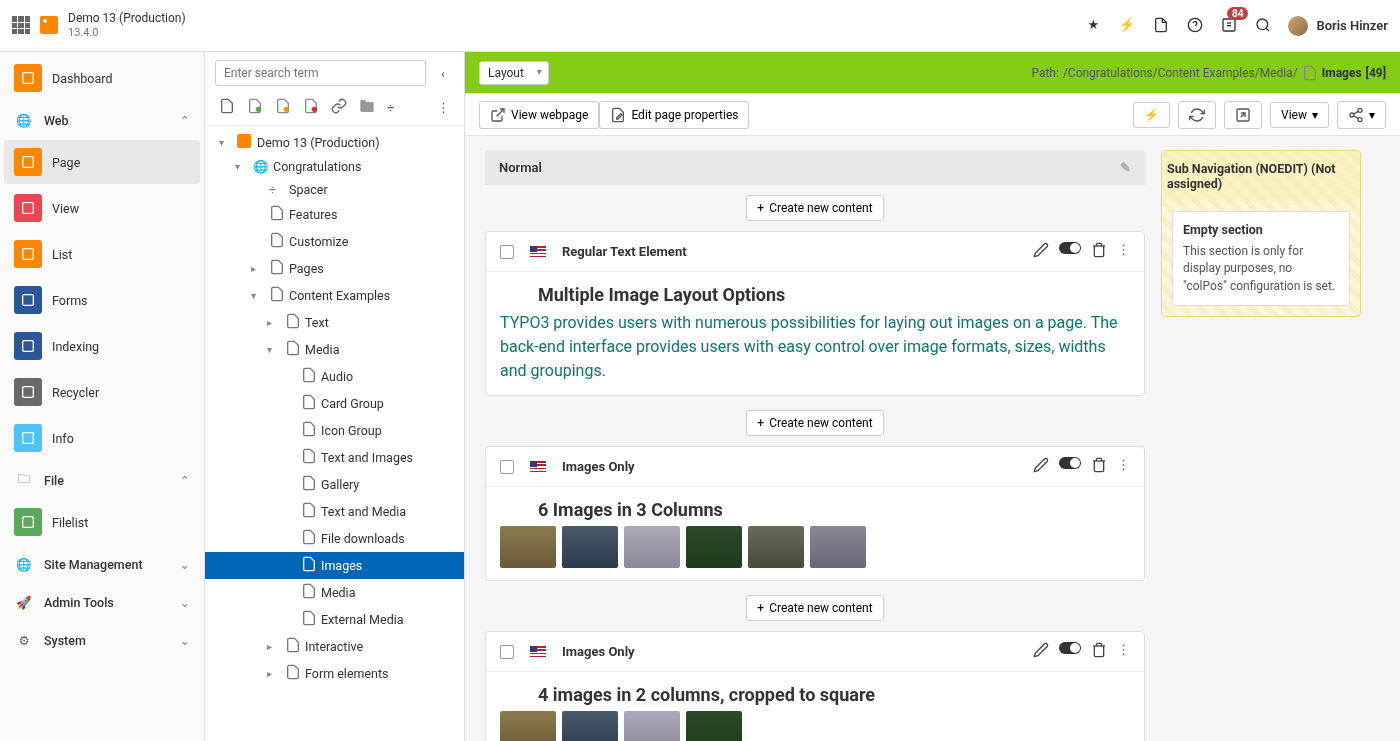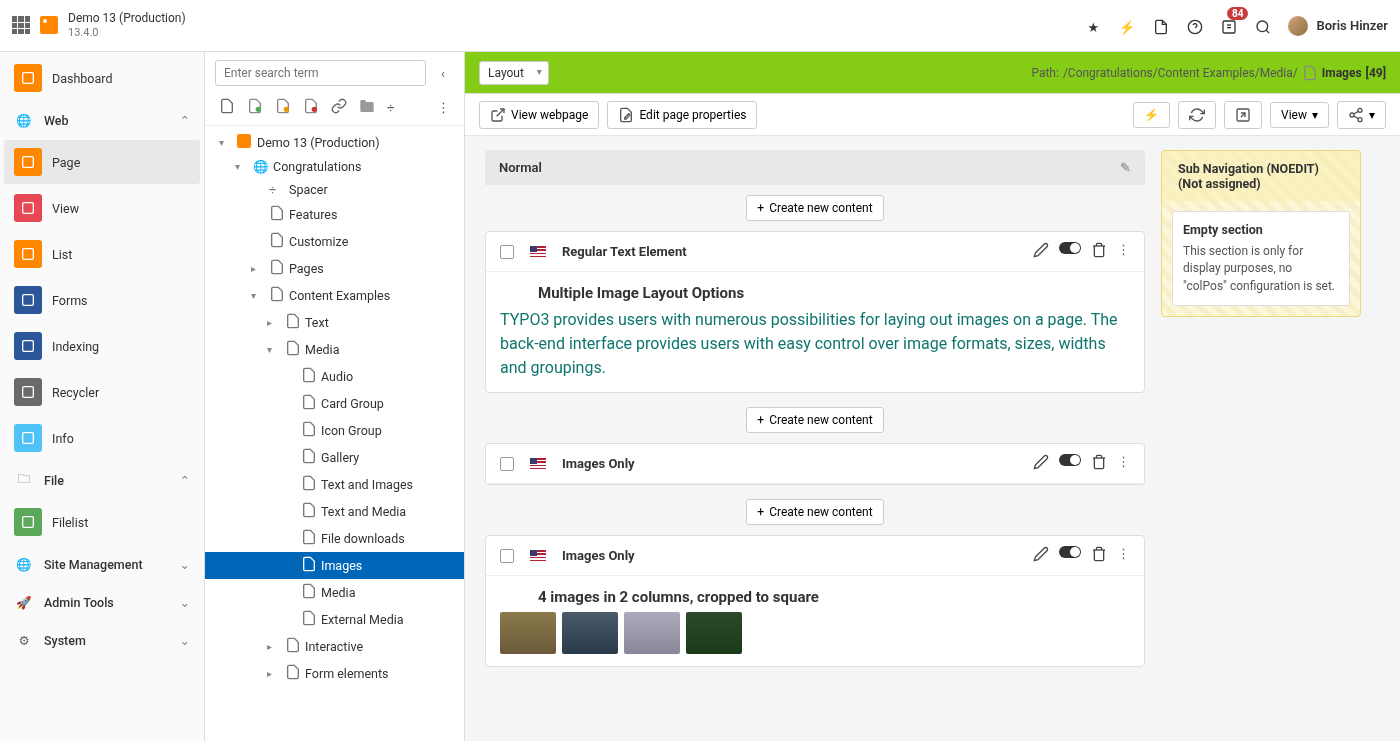--- a/index.html
+++ b/index.html
@@ -6,21 +6,21 @@
 body { background: #f5f5f5; width: 1400px; height: 741px; overflow: hidden; font-size: 13px; color: #333; }
 .topbar { height: 52px; background: #fff; border-bottom: 1px solid #ddd; display: flex; align-items: center; padding: 0 12px; }
 .topbar-left { display: flex; align-items: center; gap: 10px; }
 .app-logo { width: 18px; height: 18px; background: #ff8700; border-radius: 2px; position: relative; }
 .app-logo::before { content: ""; position: absolute; left: 3px; top: 3px; width: 4px; height: 4px; background: #fff; border-radius: 50%; }
 .grid-icon { width: 18px; height: 18px; display: grid; grid-template-columns: repeat(3,1fr); grid-template-rows: repeat(3,1fr); gap: 1px; }
 .grid-icon span { background: #666; }
 .site-name { font-size: 12px; line-height: 1.3; }
 .site-name .version { color: #777; font-size: 11px; }
 .topbar-right { margin-left: auto; display: flex; align-items: center; gap: 16px; }
-.topbar-icon { width: 18px; height: 18px; display: flex; align-items: flex-end; justify-content: center; color: #333; cursor: pointer; }
+.topbar-icon { width: 18px; height: 18px; display: flex; align-items: flex-start; justify-content: center; color: #333; cursor: pointer; }
 .badge { position: relative; }
 .badge-count { position: absolute; top: -10px; right: -10px; background: #c83c3c; color: #fff; font-size: 10px; padding: 1px 5px; border-radius: 8px; font-weight: bold; }
 .user { display: flex; align-items: center; gap: 8px; font-weight: 600; }
 .avatar { width: 20px; height: 20px; border-radius: 50%; background: linear-gradient(135deg,#d4a574,#8b6f47); }
 
 .main-layout { display: flex; height: calc(741px - 52px); justify-content: flex-end; }
 
 .module-menu { width: 205px; background: #fafafa; border-right: 1px solid #ddd; padding: 4px; overflow-y: auto; }
 .module-item { display: flex; align-items: center; gap: 10px; padding: 8px 10px; cursor: pointer; border-radius: 3px; margin-bottom: 2px; font-size: 12.5px; }
 .module-item.section { font-weight: 500; }
@@ -55,53 +55,53 @@
 .tree-node.selected .tree-ficon, .tree-node.selected .tree-caret { color: #fff; }
 
 .content-area { flex: 1; background: #f5f5f5; display: flex; flex-direction: column; overflow: hidden; }
 .content-toolbar { height: 42px; background: #84cc16; border-bottom: 1px solid #ddd; display: flex; align-items: center; padding: 0 14px; gap: 8px; }
 .layout-select { border: 1px solid #ccc; border-radius: 3px; padding: 4px 24px 4px 8px; background: #fff; position: relative; font-size: 12px; cursor: pointer; }
 .layout-select::after { content: "▾"; position: absolute; right: 6px; color: #888; font-size: 10px; }
 .btn { border: 1px solid #ccc; background: #fff; border-radius: 3px; padding: 5px 10px; font-size: 12px; cursor: pointer; display: inline-flex; align-items: center; gap: 5px; }
 .path-info { margin-left: auto; font-size: 12px; display: flex; align-items: center; gap: 4px; }
 .path-info .muted { color: #555; }
 .path-info .bold { font-weight: bold; }
-.content-toolbar-2 { height: 42px; background: #fff; border-bottom: 1px solid #e5e5e5; display: flex; align-items: center; padding: 0 14px; gap: 8px; }
+.content-toolbar-2 { height: 42px; background: #fff; border-bottom: 1px solid #e5e5e5; display: flex; align-items: center; padding: 0 14px; gap: 0; }
 .tb-right { margin-left: auto; display: flex; gap: 8px; align-items: center; }
 
 .content-body { flex: 1; overflow-y: auto; padding: 14px 20px; display: flex; gap: 16px; }
 .col-main { flex: 1; max-width: 660px; }
 .col-side { width: 200px; }
 
 .col-header { background: #e8e8e8; padding: 10px 14px; font-weight: 600; font-size: 13px; border-radius: 3px 3px 0 0; display: flex; align-items: center; justify-content: space-between; }
 .col-header .edit-ic { color: #aaa; cursor: pointer; }
 
 .create-btn-row { display: flex; justify-content: center; padding: 10px 0; }
 .content-card { background: #fff; border: 1px solid #ddd; border-radius: 4px; margin-bottom: 4px; }
 .card-header { display: flex; align-items: center; gap: 16px; padding: 10px 14px; border-bottom: 1px solid #eee; }
 .card-header .title { font-weight: 700; font-size: 13px; }
 .card-header .actions { margin-left: auto; display: flex; gap: 10px; color: #555; }
 .card-header .actions span { cursor: pointer; }
 .flag { display: inline-block; width: 16px; height: 11px; background: linear-gradient(to bottom, #b22234 0%, #b22234 15%, #fff 15%, #fff 30%, #b22234 30%, #b22234 45%, #fff 45%, #fff 60%, #b22234 60%, #b22234 75%, #fff 75%, #fff 90%, #b22234 90%); position: relative; }
 .flag::before { content: ""; position: absolute; top: 0; left: 0; width: 7px; height: 6px; background: #3c3b6e; }
 .ctype-ic { width: 14px; height: 14px; border: 1px solid #999; border-radius: 2px; }
 .card-body { padding: 12px 14px; }
-.card-body h4 { font-size: 15px; font-weight: 700; margin-bottom: 6px; padding-left: 38px; }
+.card-body h4 { font-size: 18px; font-weight: 700; margin-bottom: 6px; padding-left: 38px; }
 .card-body p { font-size: 16px; color: #0f766e; line-height: 1.5; }
 .thumbs { display: flex; gap: 6px; flex-wrap: wrap; margin-top: 6px; }
 .thumb { width: 56px; height: 42px; background: #667; border-radius: 2px; }
 .thumb.t1 { background: linear-gradient(#8a7a4a,#6b5a3a); }
 .thumb.t2 { background: linear-gradient(#4a5a6b,#2a3a4b); }
 .thumb.t3 { background: linear-gradient(#aab,#889); }
 .thumb.t4 { background: linear-gradient(#2a4a2a,#1a3a1a); }
 .thumb.t5 { background: linear-gradient(#6a6a5a,#4a4a3a); }
 .thumb.t6 { background: linear-gradient(#889,#667); }
 
 .side-panel { border: 1px solid #e8d87a; border-radius: 4px; overflow: hidden; background: repeating-linear-gradient(45deg, #fdf6d8, #fdf6d8 6px, #f7efc8 6px, #f7efc8 12px); }
-.side-header { padding: 10px 16px; font-weight: 700; font-size: 12.5px; background: rgba(248,240,180,0.6); }
+.side-header { padding: 10px 5px; font-weight: 700; font-size: 12.5px; background: rgba(248,240,180,0.6); }
 .side-card { margin: 10px; background: #fff; border: 1px solid #ddd; border-radius: 3px; padding: 10px; }
 .side-card h5 { font-size: 12.5px; font-weight: 700; margin-bottom: 6px; }
 .side-card p { font-size: 12px; color: #555; line-height: 1.45; }
 
 svg { width: 16px; height: 16px; }
 .toggle-sw { width: 22px; height: 12px; background: #333; border-radius: 6px; position: relative; display: inline-block; }
 .toggle-sw::after { content: ""; position: absolute; right: 1px; top: 1px; width: 10px; height: 10px; background: #fff; border-radius: 50%; }
 </style>
 </head>
 <body>
@@ -385,29 +385,29 @@
               <path d="M14 2H6a2 2 0 0 0-2 2v16a2 2 0 0 0 2 2h12a2 2 0 0 0 2-2V8z"></path>
             </svg></span>
           <span>Icon Group</span>
         </div>
         <div class="tree-node">
           <span class="tree-indent" style="width:64px"></span>
           <span class="tree-caret"></span>
           <span class="tree-ficon"><svg viewBox="0 0 24 24" fill="none" stroke="currentColor" stroke-width="2" width="13" height="13">
               <path d="M14 2H6a2 2 0 0 0-2 2v16a2 2 0 0 0 2 2h12a2 2 0 0 0 2-2V8z"></path>
             </svg></span>
+          <span>Text and Images</span>
+        </div>
+        <div class="tree-node">
+          <span class="tree-indent" style="width:64px"></span>
+          <span class="tree-caret"></span>
+          <span class="tree-ficon"><svg viewBox="0 0 24 24" fill="none" stroke="currentColor" stroke-width="2" width="13" height="13">
+              <path d="M14 2H6a2 2 0 0 0-2 2v16a2 2 0 0 0 2 2h12a2 2 0 0 0 2-2V8z"></path>
+            </svg></span>
           <span>Gallery</span>
-        </div>
-        <div class="tree-node">
-          <span class="tree-indent" style="width:64px"></span>
-          <span class="tree-caret"></span>
-          <span class="tree-ficon"><svg viewBox="0 0 24 24" fill="none" stroke="currentColor" stroke-width="2" width="13" height="13">
-              <path d="M14 2H6a2 2 0 0 0-2 2v16a2 2 0 0 0 2 2h12a2 2 0 0 0 2-2V8z"></path>
-            </svg></span>
-          <span>Text and Images</span>
         </div>
         <div class="tree-node">
           <span class="tree-indent" style="width:64px"></span>
           <span class="tree-caret"></span>
           <span class="tree-ficon"><svg viewBox="0 0 24 24" fill="none" stroke="currentColor" stroke-width="2" width="13" height="13">
               <path d="M14 2H6a2 2 0 0 0-2 2v16a2 2 0 0 0 2 2h12a2 2 0 0 0 2-2V8z"></path>
             </svg></span>
           <span>Text and Media</span>
         </div>
         <div class="tree-node">
@@ -569,20 +569,31 @@
                     <path d="M17 3a2.828 2.828 0 1 1 4 4L7.5 20.5 2 22l1.5-5.5L17 3z"></path>
                   </svg></span>
                 <span><span class="toggle-sw"></span></span>
                 <span><svg viewBox="0 0 24 24" fill="none" stroke="#444" stroke-width="2" width="15" height="15">
                     <polyline points="3 6 5 6 21 6"></polyline>
                     <path d="M19 6v14a2 2 0 0 1-2 2H7a2 2 0 0 1-2-2V6m3 0V4a2 2 0 0 1 2-2h4a2 2 0 0 1 2 2v2"></path>
                   </svg></span>
                 <span>⋮</span>
               </span>
             </div>
+            <div class="card-body">
+              <h4>6 Images in 3 Columns</h4>
+              <div class="thumbs">
+                <div class="thumb t1"></div>
+                <div class="thumb t2"></div>
+                <div class="thumb t3"></div>
+                <div class="thumb t4"></div>
+                <div class="thumb t5"></div>
+                <div class="thumb t6"></div>
+              </div>
+            </div>
           </div>
           <div class="create-btn-row">
             <button class="btn">
               <span>+</span> 
               <span>Create new content</span>
             </button>
           </div>
           <div class="content-card">
             <div class="card-header">
               <span class="ctype-ic"></span>

